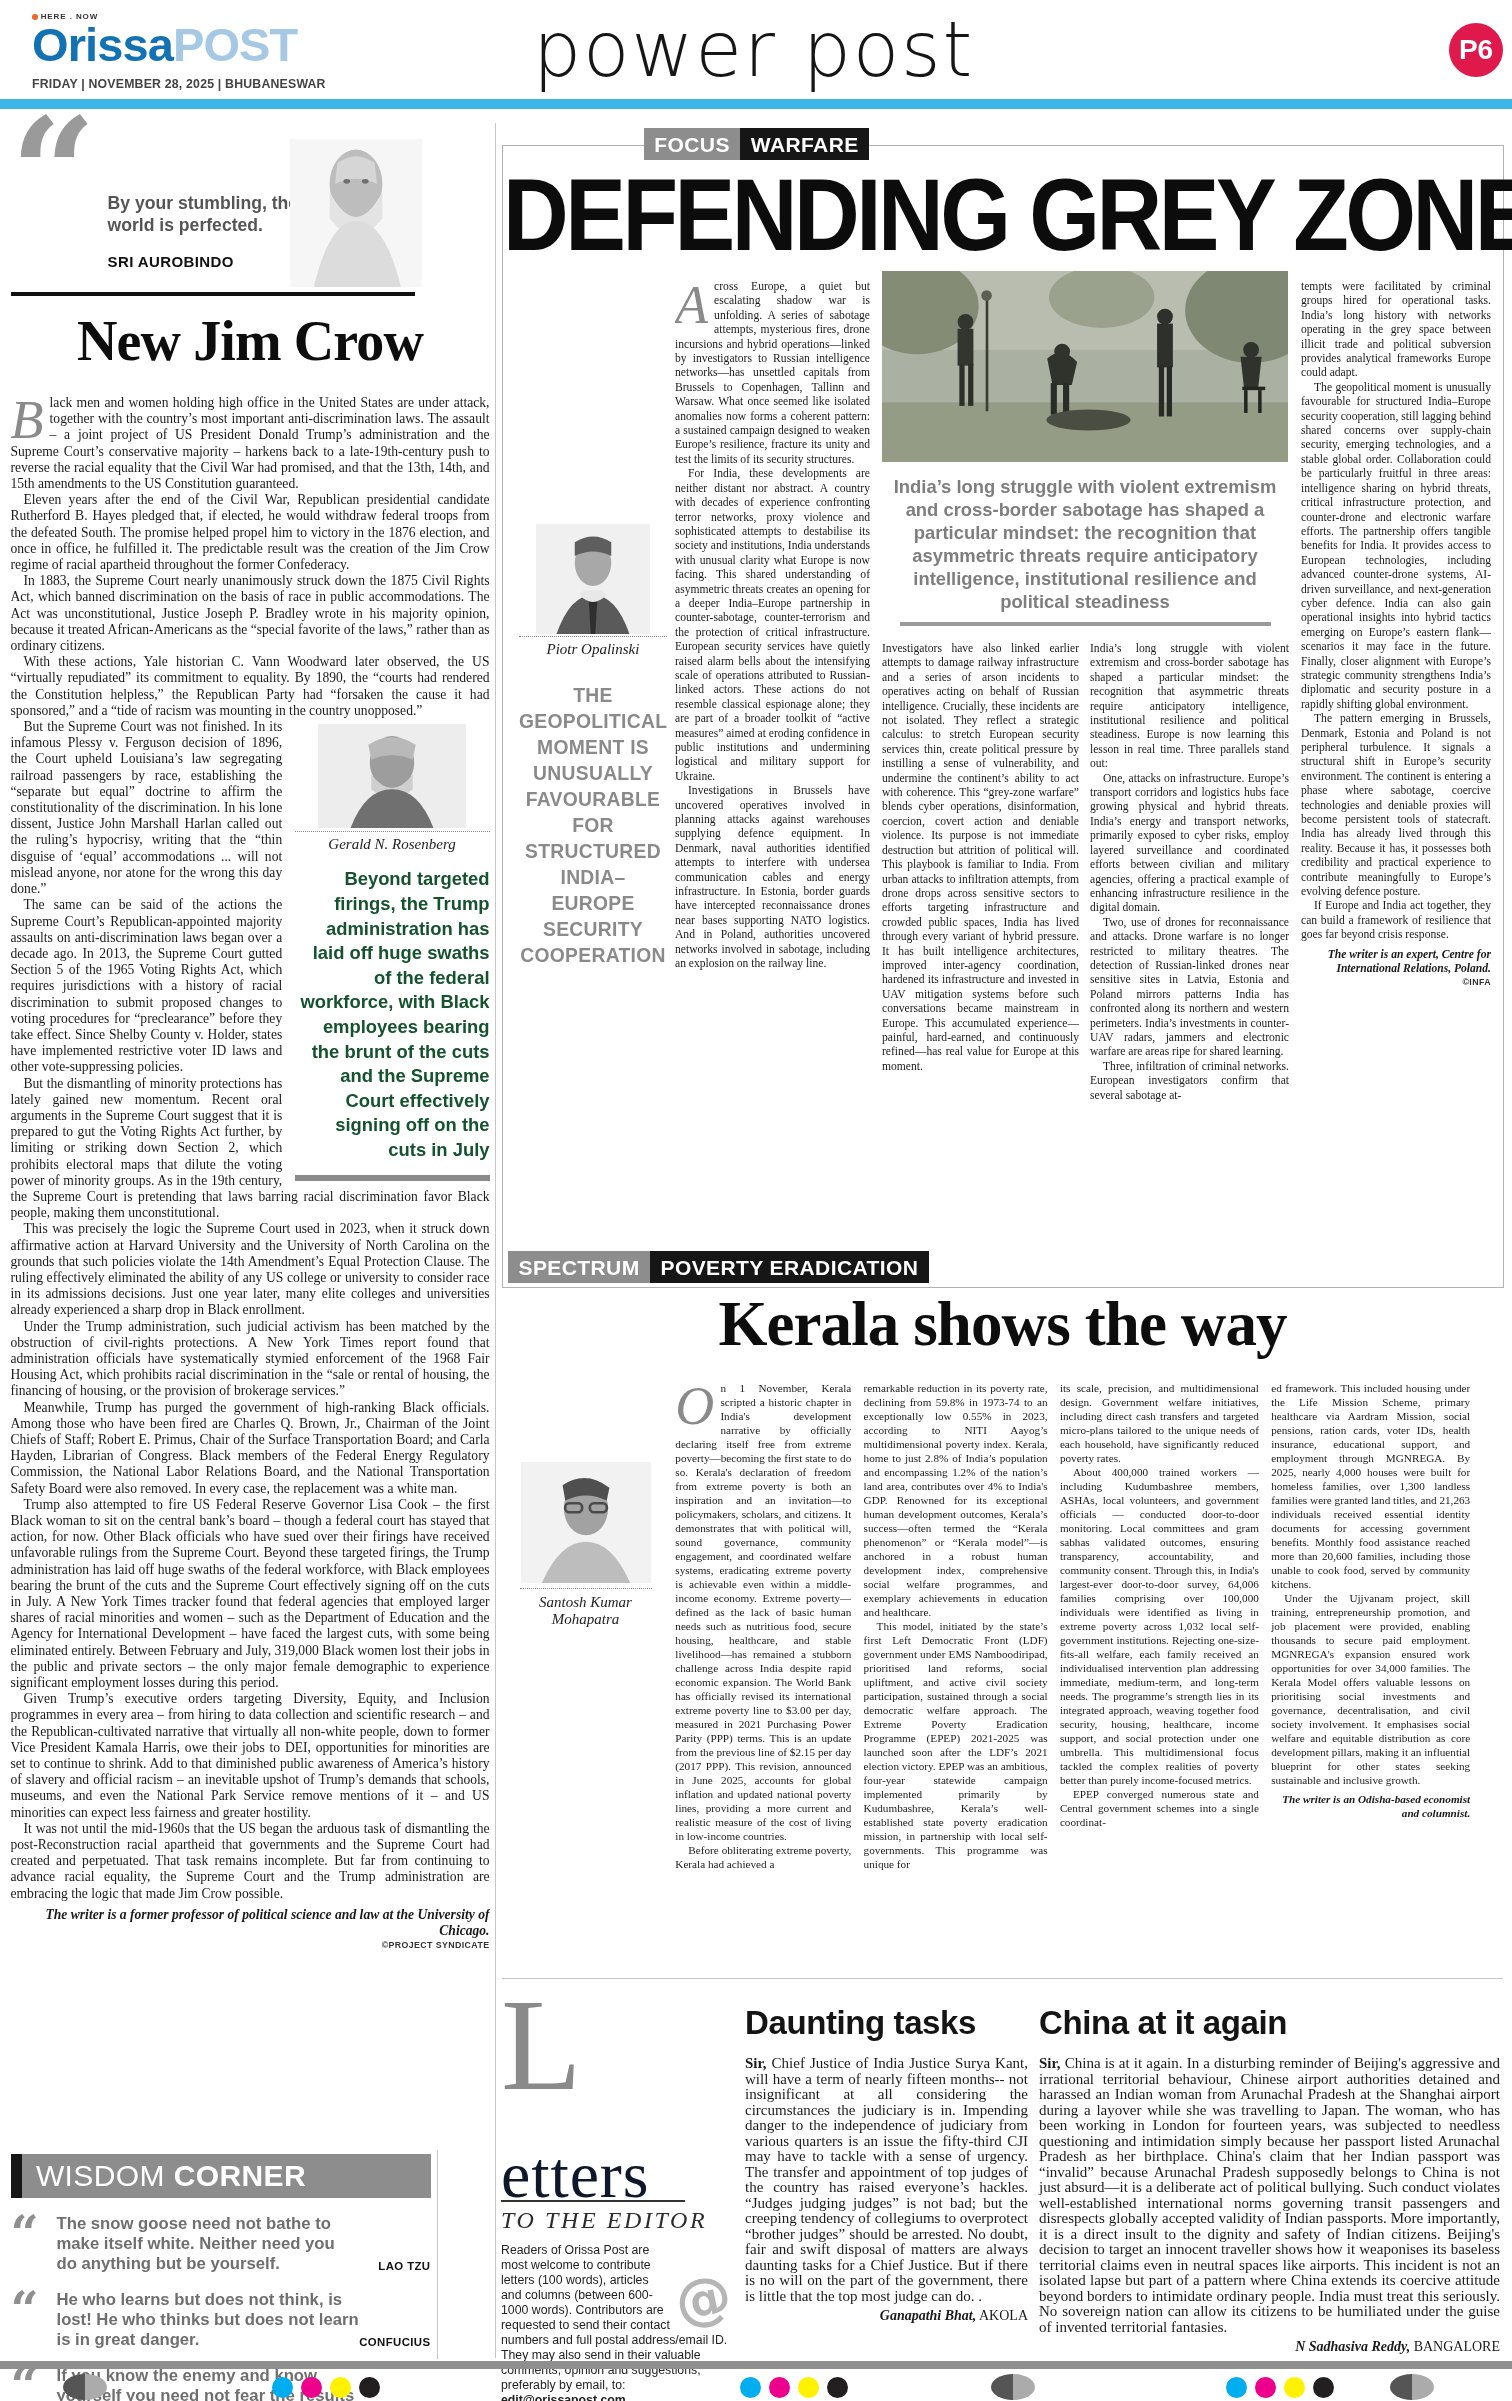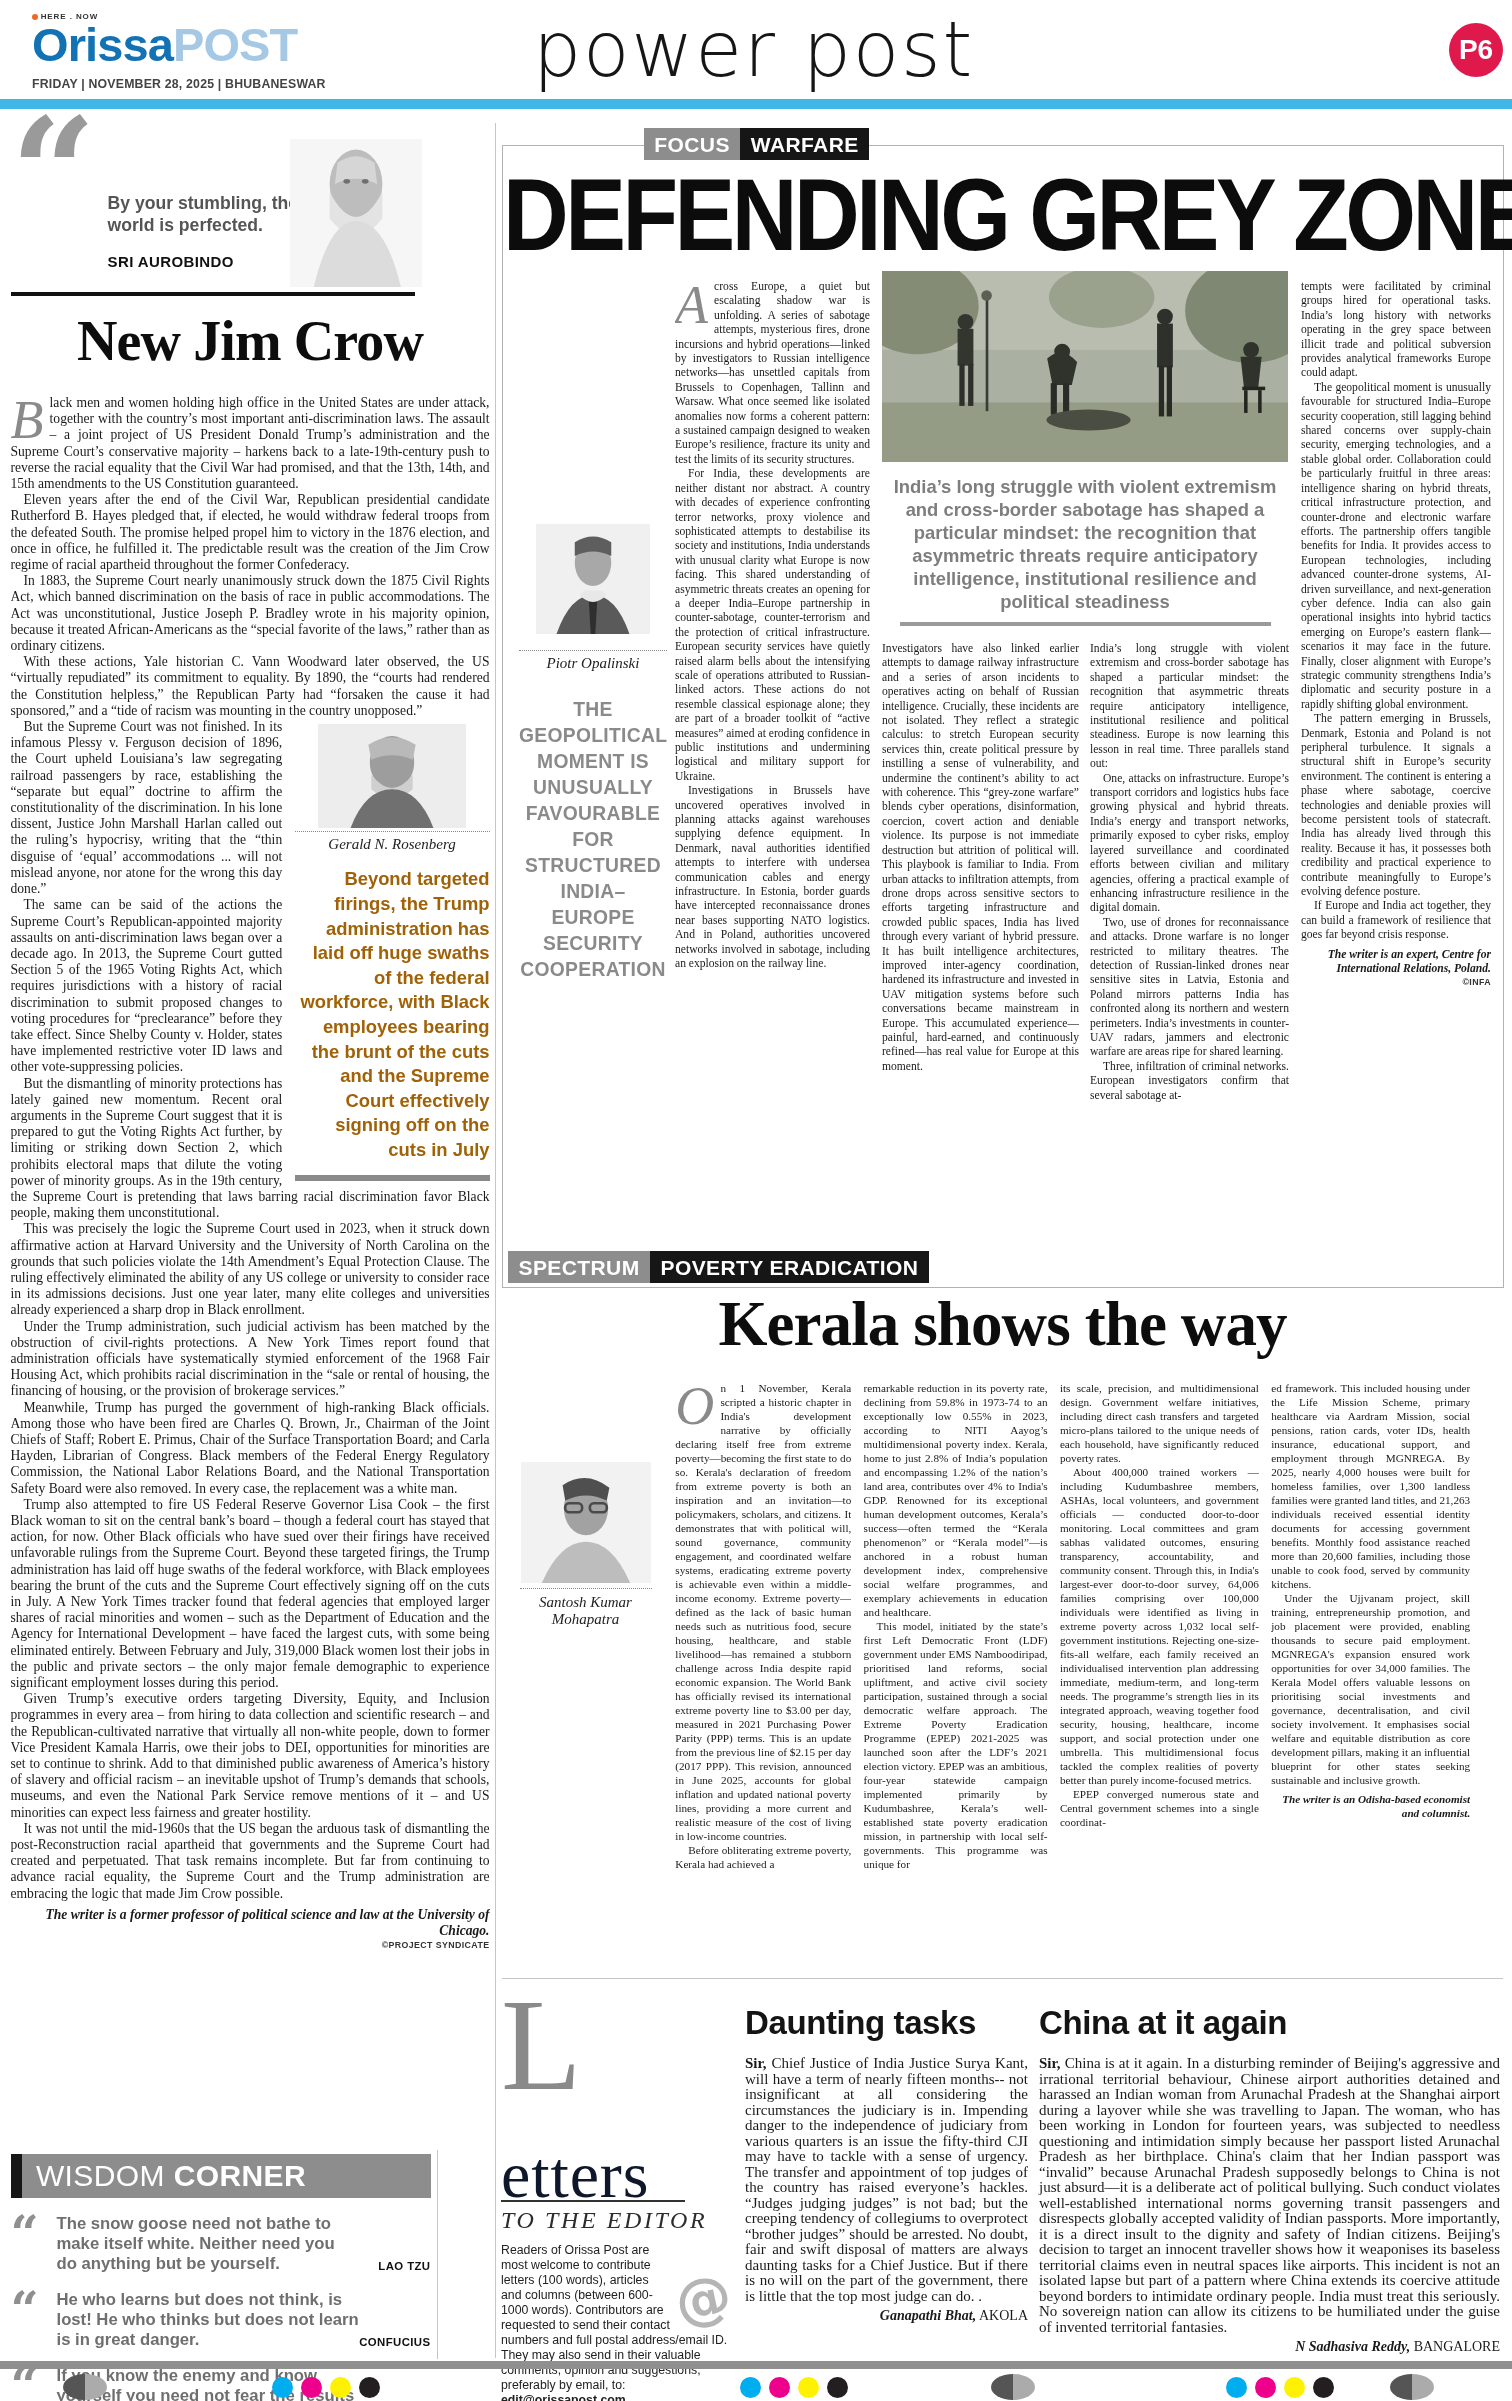--- a/index.html
+++ b/index.html
@@ -36,42 +36,42 @@
       font-size:54px;line-height:42px;color:#8a8a8a;padding:3.5px 6.1px 0 0;}
   .afoot{font-style:italic;font-weight:bold;text-align:right;margin-top:5.3px;}
   .acredit{font:bold 8.8px "Liberation Sans",sans-serif;color:#333;text-align:right;letter-spacing:0.4px;}
 
   
   .jc-title{font:bold 56px "Liberation Serif",serif;color:#0d0d0d;text-align:center;letter-spacing:-0.9px;}
   .jc-body{font-size:13.6px;line-height:16.2px;}
   .jc-inset{float:right;width:195px;margin:5.3px 0 5.3px 12.3px;}
   .inset-name{font:italic 15px "Liberation Serif",serif;text-align:center;color:#222;
       border-top:0.9px dotted #888;padding-top:4.4px;margin-top:2.6px;}
-  .pullquote{font:bold 18.4px/24.6px "Liberation Sans",sans-serif;color:#a16207;text-align:right;margin-top:14px;}
+  .pullquote{font:bold 18.4px/24.6px "Liberation Sans",sans-serif;color:#14532d;text-align:right;margin-top:14px;}
   .inset-bar{height:6.1px;background:#8a8a8a;margin-top:12.3px;}
 
   
   .portrait{overflow:hidden;background:#eee;}
   .portrait svg{display:block;width:100%;height:100%;}
 
   
   .kicker{display:flex;font:bold 21px "Liberation Sans",sans-serif;letter-spacing:0.4px;line-height:1;}
   .kick-gray{background:#8d8d8d;color:#fff;padding:6.1px 10.5px 5.3px;}
   .kick-black{background:#161616;color:#fff;padding:6.1px 10.5px 5.3px;}
 
   
   .gz-box{border:0.9px solid #b2b2b2;background:#fff;}
   .gz-title{font-family:"Liberation Sans",sans-serif;font-weight:900;font-size:91px;
       letter-spacing:-3.5px;color:#0c0c0c;text-align:center;white-space:nowrap;
       transform:scaleY(1.12);transform-origin:center top;line-height:1;}
   .gz-body{font-size:11.6px;line-height:14.4px;}
   .gz-caption{font:bold 18.4px/23px "Liberation Sans",sans-serif;color:#7e7e7e;text-align:center;}
   .gz-pq{font:bold 19.3px/26px "Liberation Sans",sans-serif;color:#8a8a8a;text-align:center;letter-spacing:0.3px;}
   .railname{font:italic 15px "Liberation Serif",serif;text-align:center;color:#222;
-      border-top:0.9px dotted #888;padding-top:4.4px;margin-top:16px;}
+      border-top:0.9px dotted #888;padding-top:4.4px;margin-top:2px;}
 
   
   .ke-title{font:bold 63px "Liberation Serif",serif;color:#0d0d0d;text-align:center;letter-spacing:-0.9px;}
   .ke-grid{display:grid;grid-template-columns:155px 176px 184px 199px 199px;column-gap:12.3px;}
   .ke-col{overflow:hidden;font-size:11.2px;line-height:14px;}
   .ke-pq{font:bold 16.7px/22px "Liberation Sans",sans-serif;color:#8a8a8a;text-align:center;margin-top:19.3px;}
 
   
   .let-L{font-family:"Liberation Serif",serif;font-size:132px;line-height:0.8;color:#8a8a8a;}
   .let-etters{font-family:"Liberation Serif",serif;font-size:66px;color:#0f172a;letter-spacing:0.9px;}

